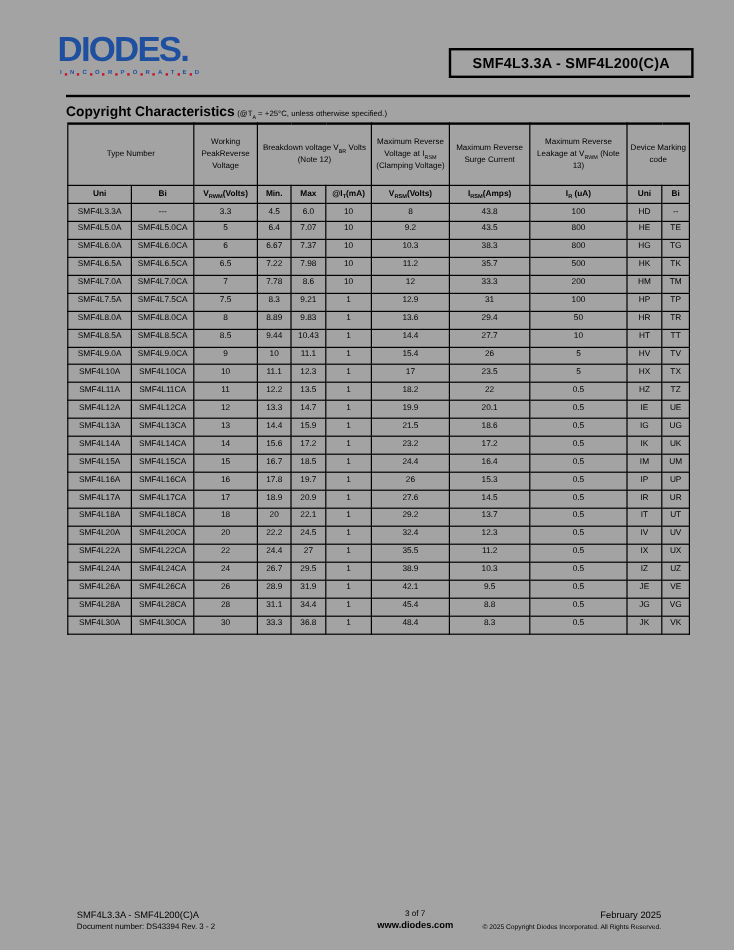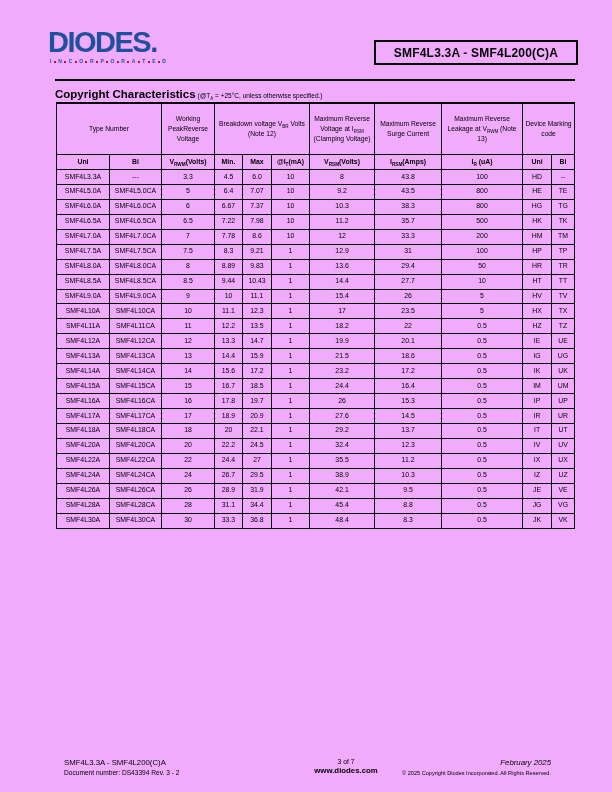--- a/index.html
+++ b/index.html
@@ -1,21 +1,21 @@
 <!DOCTYPE html>
 <html style="--brand: #1e509f; --accent: #c8102e;"><head>
 <meta charset="utf-8">
 <style>
   html, body { margin:0; padding:0; }
   body {
     width:612px; height:792px; background:#ffffff; color:#000;
     font-family:"Liberation Sans", sans-serif; position:relative;
     -webkit-font-smoothing:antialiased;
   }
-  .page { position:absolute; left:0; top:0; width:612px; height:792px; background:#f0abfc; overflow:hidden; }
+  .page { position:absolute; left:0; top:0; width:612px; height:792px; background:#a3a3a3; overflow:hidden; }
 
   
   .logo { position:absolute; left:48px; top:28px; }
   .logo-word { font-size:29px; font-weight:bold; letter-spacing:-1.5px; line-height:1; color:var(--brand,#1e509f); }
   .logo-sub { display:flex; align-items:center; justify-content:space-between; width:116px; margin-top:2px; margin-left:2px; }
   .logo-sub .ltr { font-size:5px; font-weight:bold; color:var(--brand,#1e509f); line-height:1; }
   .logo-sub .ldot { width:2px; height:2px; background:var(--accent,#c8102e); flex:0 0 auto; }
 
   .part-box { position:absolute; left:374px; top:40px; width:200px; height:21px;
     border:2px solid #000; display:flex; align-items:center; justify-content:center; }
@@ -38,21 +38,21 @@
 
   
   .footer { position:absolute; left:0; top:758px; width:612px; height:26px; }
   .f-left { position:absolute; left:64px; top:0; text-align:left; }
   .f-left .l1 { font-size:7.8px; }
   .f-left .l2 { font-size:6.6px; margin-top:1.5px; }
   .f-center { position:absolute; left:0; top:0; width:612px; text-align:center;padding-left:40px; }
   .f-center .l1 { font-size:6.8px; }
   .f-center .l2 { font-size:7.8px; font-weight:bold; margin-top:1px; }
   .f-right { position:absolute; right:61px; top:0; text-align:right; }
-  .f-right .l1 { font-size:7.8px;font-style:italic; }
+  .f-right .l1 { font-size:7.8px; }
   .f-right .l2 { font-size:5.6px; margin-top:2.5px; }
 </style>
 </head>
 <body>
 
 <div class="page">
 
   <div class="logo">
     <div class="logo-word">DIODES.</div>
     <div class="logo-sub" id="logo-sub">

